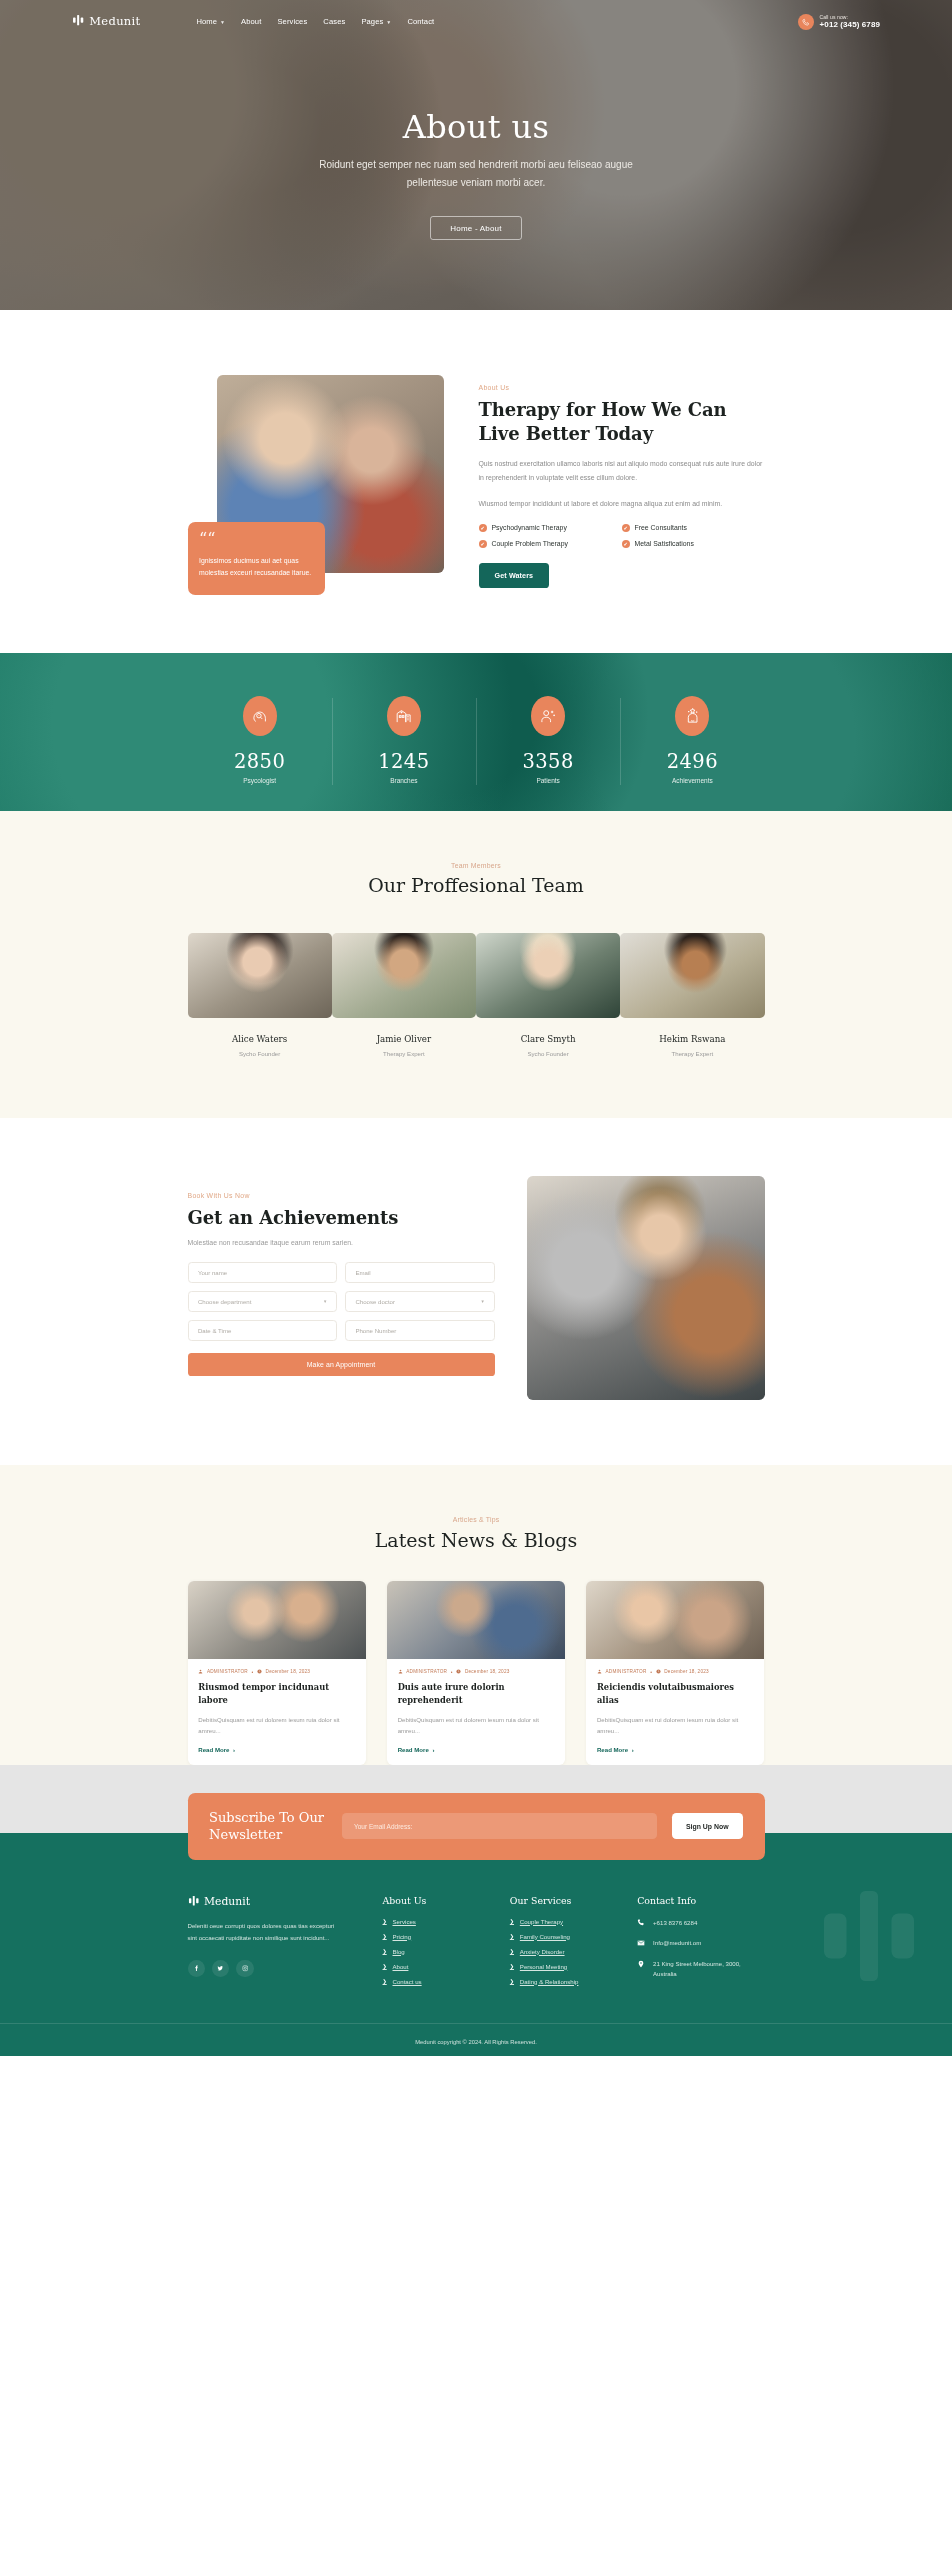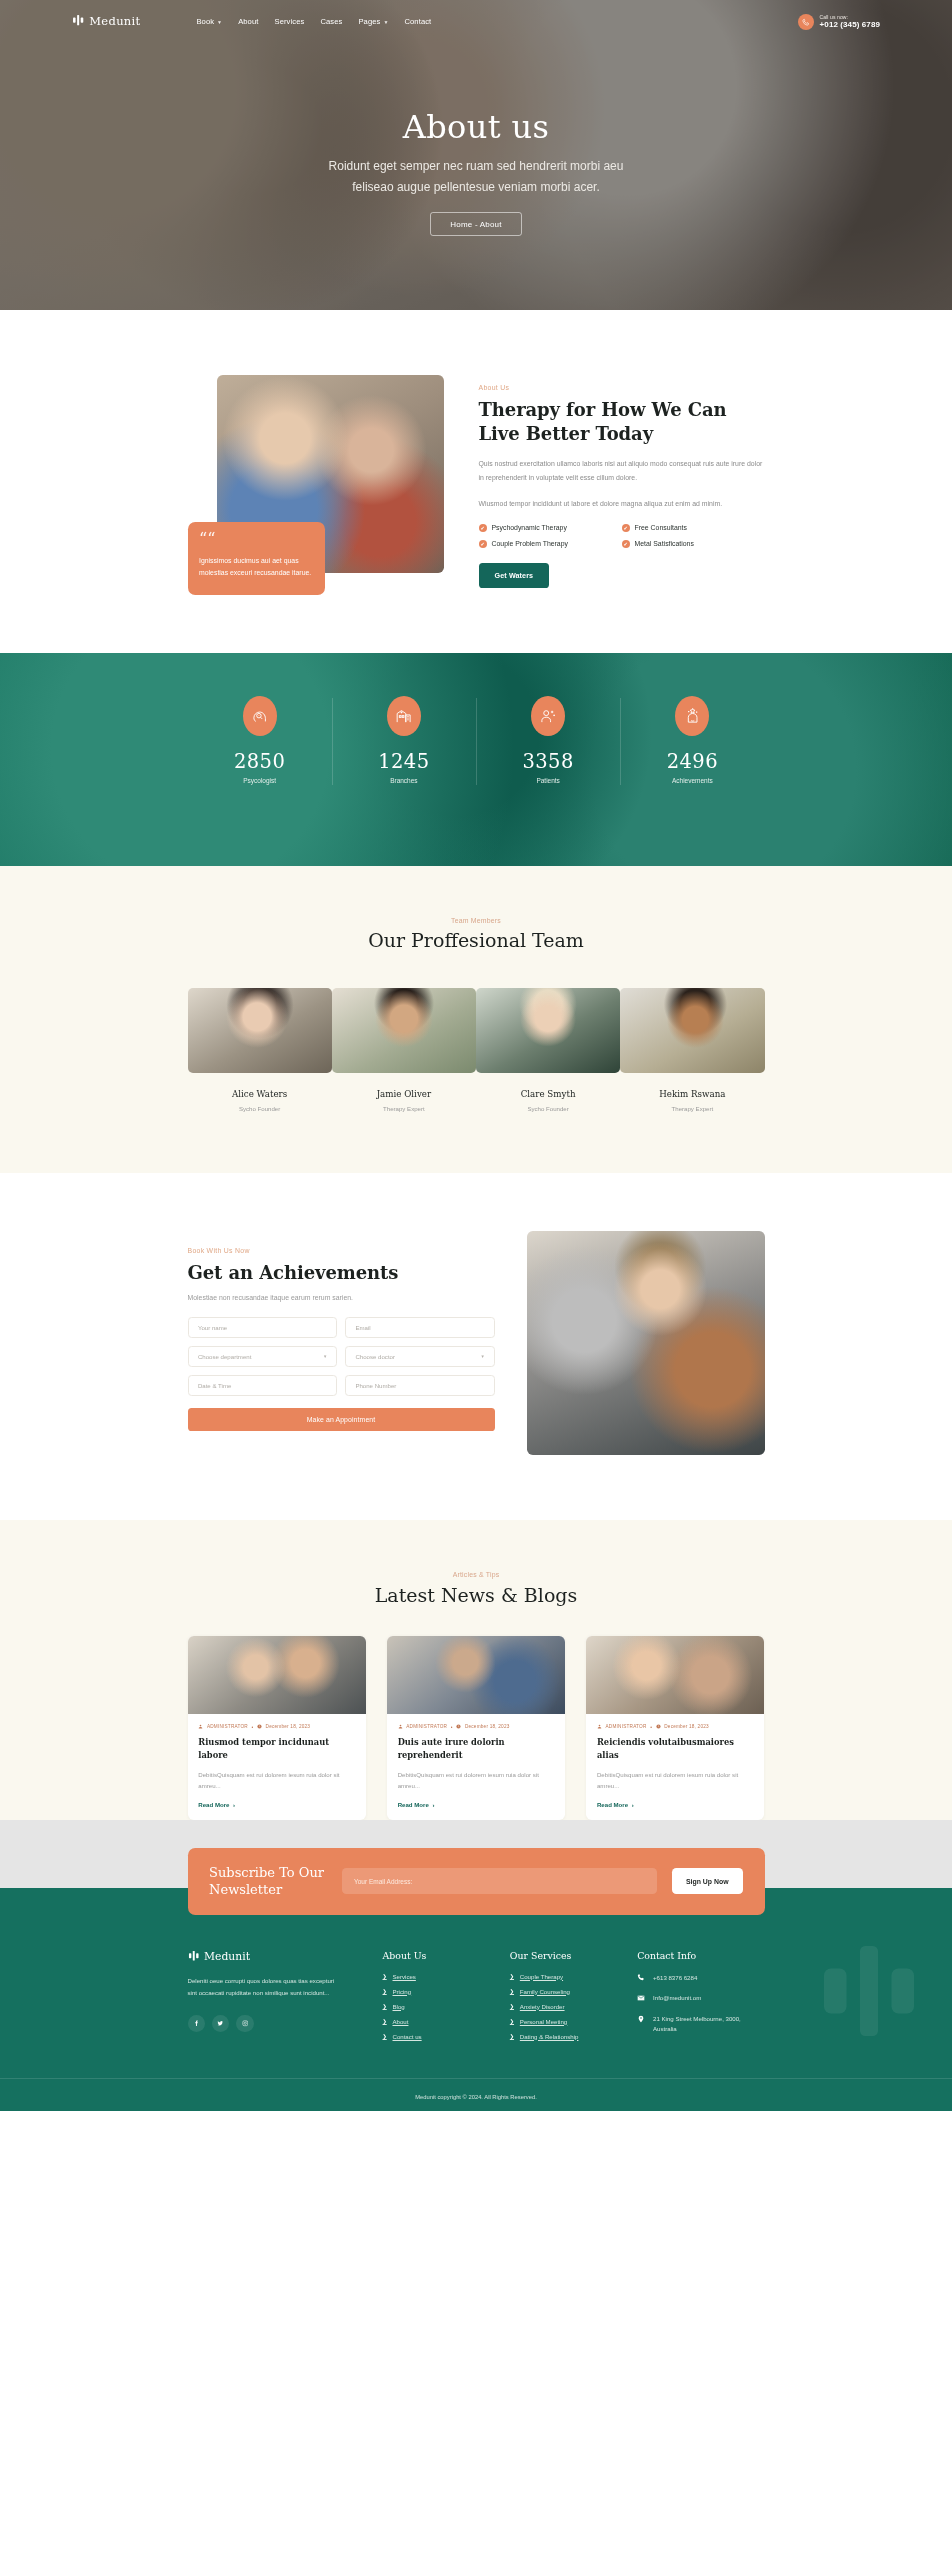--- a/index.html
+++ b/index.html
@@ -15,21 +15,21 @@
       radial-gradient(circle at 27% 42%, #6f5b4b 0 9%, rgba(111,91,75,0) 26%),
       radial-gradient(circle at 44% 35%, #c6a98f 0 12%, rgba(198,169,143,0) 33%),
       radial-gradient(circle at 66% 28%, #d7d2c8 0 16%, rgba(215,210,200,0) 40%),
       radial-gradient(circle at 88% 38%, #5e5148 0 13%, rgba(94,81,72,0) 34%),
       radial-gradient(circle at 99% 55%, #8d7c6e 0 12%, rgba(141,124,110,0) 30%),
       linear-gradient(160deg,#cfc7b9 0%,#b5aa9b 35%,#9b8f80 70%,#857a6d 100%);
     filter:saturate(.75)}
   .hero-shade{position:absolute;inset:0;background:rgba(40,38,36,.45)}
   .hero-inner{position:relative;z-index:4;text-align:center;padding-top:108px}
   .hero h1{font-family:"DejaVu Serif",serif;font-weight:400;font-size:32px;color:#fff;letter-spacing:0.4px}
-  .hero p{margin:10px auto 0;max-width:339px;font-size:12px;line-height:1.75;color:#ece9e4}
+  .hero p{margin:10px auto 11px;max-width:339px;font-size:10px;line-height:1.75;color:#ece9e4}
   .crumb{display:inline-block;margin-top:14.4px;padding:6.5px 19px;border:0.7px solid rgba(255,255,255,.55);
     border-radius:2.9px;color:#fff;font-size:8px;letter-spacing:0.2px}
 
   
   .nav{position:absolute;top:0;left:0;right:0;z-index:10;height:43px;display:flex;align-items:center;
     padding:0 72px}
   .brand{display:flex;align-items:center;gap:5px;color:#fff}
   .brand-name{font-family:"DejaVu Serif",serif;font-size:11.5px;letter-spacing:0.3px}
   .menu{display:flex;align-items:center;gap:16px;margin-left:56px}
   .menu a{color:#fff;font-size:7.6px;text-decoration:none;display:flex;align-items:center;gap:2.9px;letter-spacing:0.1px}
@@ -62,21 +62,21 @@
     margin-top:7.2px;letter-spacing:-0.1px}
   .body-p{font-size:6.9px;line-height:2.05;color:#8b8b8b;margin-top:11.5px}
   .feat{display:flex;flex-wrap:wrap;margin-top:13px}
   .feat-item{width:50%;display:flex;align-items:center;gap:5px;font-size:6.9px;color:#2c3330;margin-bottom:8px}
   .tick{width:8px;height:8px;border-radius:50%;background:#e8855c;color:#fff;font-size:5px;
     display:flex;align-items:center;justify-content:center;flex:0 0 8px}
   .btn-primary{display:inline-block;margin-top:7.2px;background:#14665a;color:#fff;font-size:7.2px;
     font-weight:700;padding:8px 16px;border-radius:3.6px;border:none;letter-spacing:0.1px;cursor:pointer}
 
   
-  .counter{position:relative;height:213px;overflow:hidden;background:#3b82f6}
+  .counter{position:relative;height:158px;overflow:hidden;background:#3b82f6}
   .counter-bg{position:absolute;inset:0;
     background:
       radial-gradient(circle at 20% 45%, #2f8a76 0 18%, rgba(47,138,118,0) 42%),
       radial-gradient(circle at 48% 38%, #0f5c4e 0 16%, rgba(15,92,78,0) 38%),
       radial-gradient(circle at 76% 55%, #2b8170 0 18%, rgba(43,129,112,0) 40%),
       linear-gradient(120deg,#17735f 0%,#156a5a 50%,#12634f 100%)}
   .counter-inner{position:relative;z-index:3;display:flex;padding-top:43px}
   .stat{flex:1;text-align:center;position:relative}
   .stat+.stat:before{content:"";position:absolute;left:0;top:2.9px;width:0.7px;height:87px;
     background:rgba(255,255,255,.17)}
@@ -206,21 +206,21 @@
           <svg width="12.3" height="12.3" viewBox="0 0 24 24" fill="#fff">
             <rect x="10" y="2" width="4" height="20" rx="1.2"></rect>
             <rect x="2" y="7" width="5" height="10" rx="1.6"></rect>
             <rect x="17" y="7" width="5" height="10" rx="1.6"></rect>
           </svg>
         </span>
         <span class="brand-name">Medunit</span>
       </div>
       <div class="menu">
         <a href="#">
-          <span>Book</span>
+          <span>Home</span>
           <span class="caret">▼</span>
         </a>
         <a href="#">
           <span>About</span>
         </a>
         <a href="#">
           <span>Services</span>
         </a>
         <a href="#">
           <span>Cases</span>

